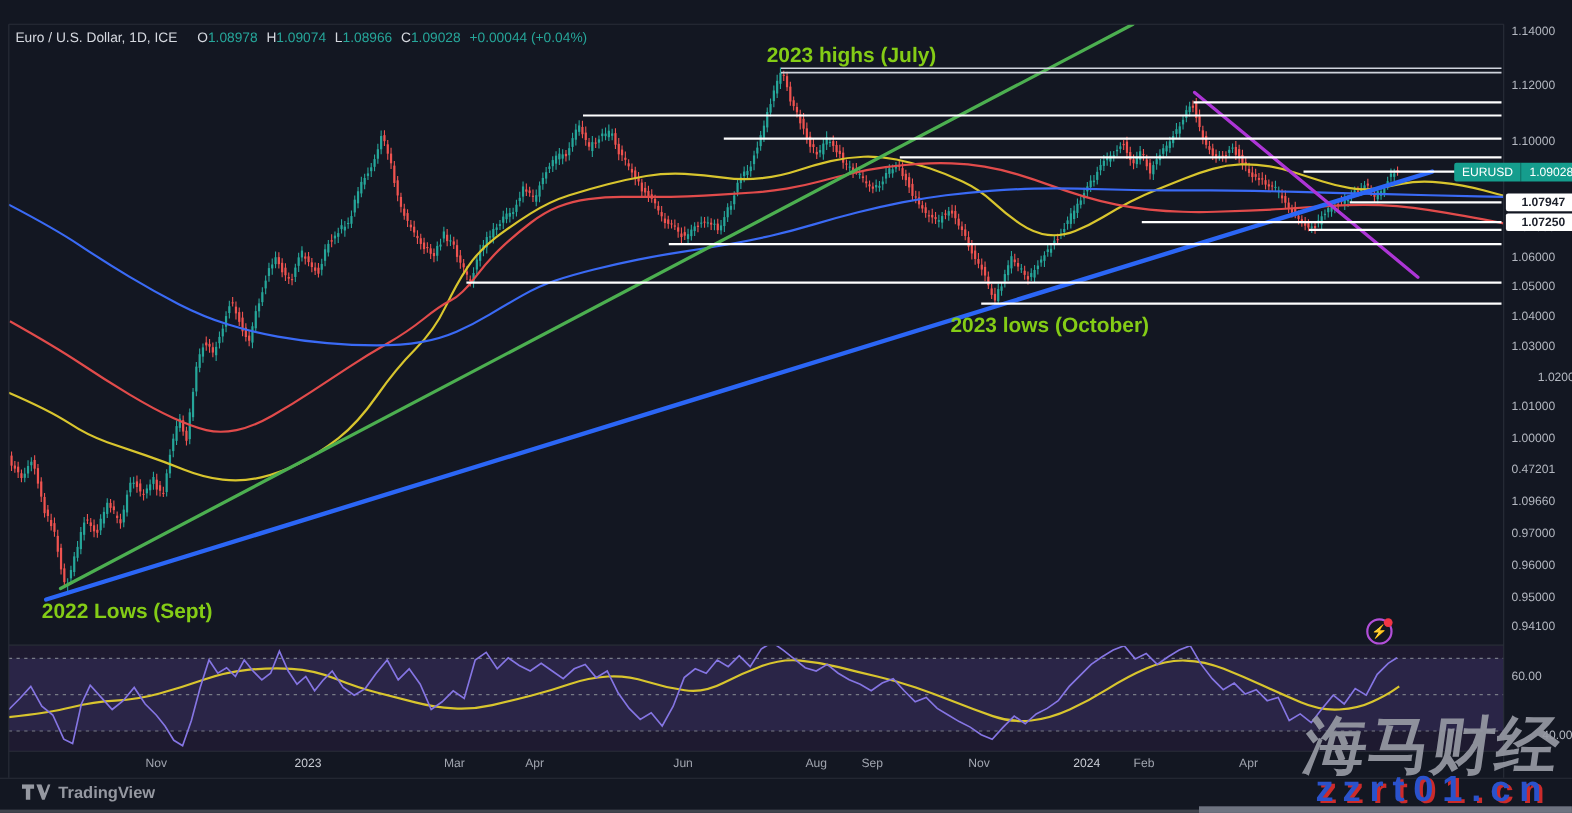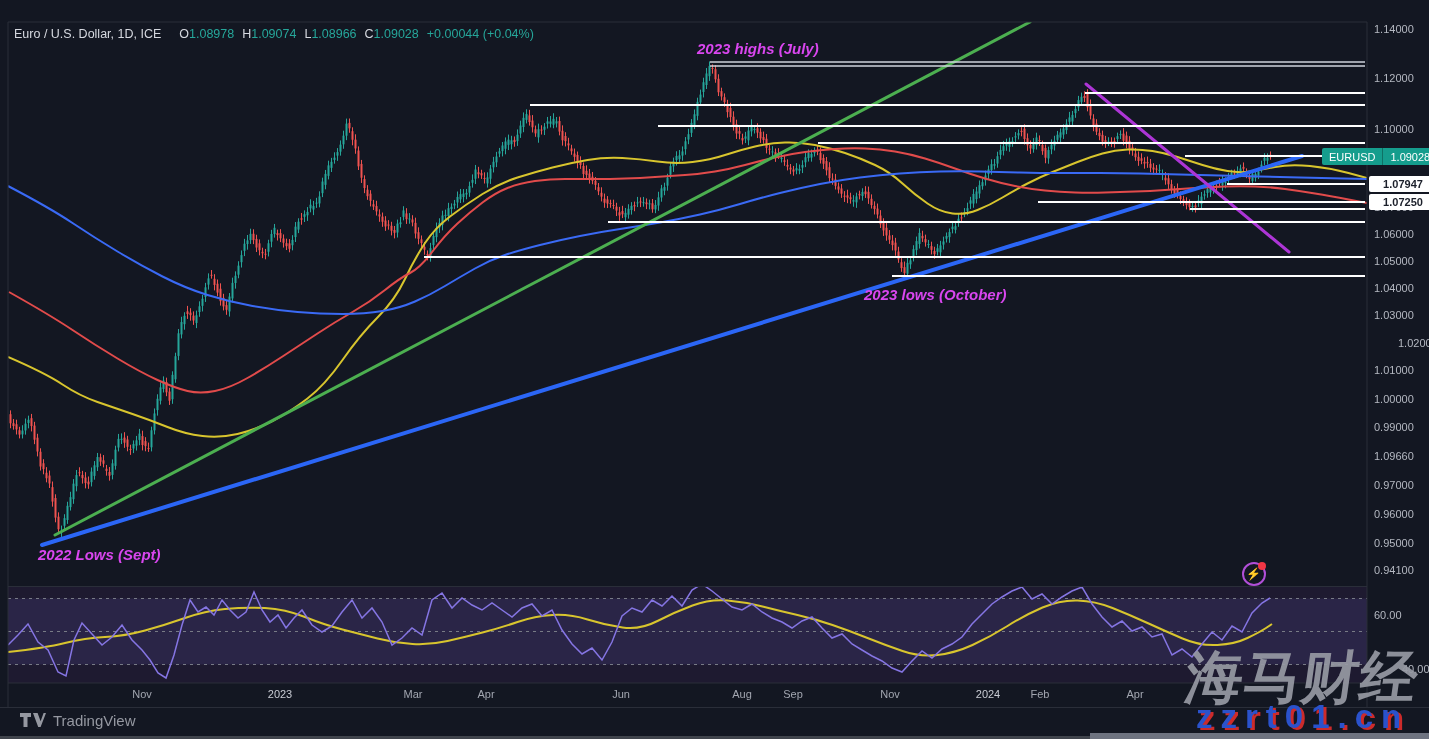--- a/index.html
+++ b/index.html
@@ -8,33 +8,33 @@
   #chart-svg{position:absolute;left:0;top:0;}
   .attr-bar{position:absolute;left:8px;top:4px;font-size:12.5px;font-weight:700;color:#e3e6ec;z-index:5;}
   .legend{position:absolute;left:14px;top:27px;font-size:12.5px;color:#d6d9e0;z-index:5;white-space:nowrap;}
   .legend .sym{margin-right:10px;}
   .legend .k{color:#d6d9e0;margin-left:8px;}
   .legend .v{color:#26a69a;}
   .legend .chg{color:#26a69a;margin-left:8px;}
   .axis-label{position:absolute;left:1374px;font-size:11px;color:#b4b8c1;z-index:1;}
   .x-label{position:absolute;top:688px;font-size:11px;color:#a2a6b0;transform:translateX(-50%);z-index:4;}
   .x-label.year{color:#c9ccd4;}
-  .anno{position:absolute;font-size:15px;font-weight:700;color:#d946ef;z-index:4;white-space:nowrap;font-style:italic;}
+  .anno{position:absolute;font-size:19px;font-weight:700;color:#84cc16;z-index:4;white-space:nowrap;}
   .price-badge{position:absolute;left:1322px;top:148px;height:17px;display:flex;align-items:stretch;
      background:#159d8d;border-radius:2px;color:#fff;font-size:11px;z-index:3;}
   .price-badge .bsym{padding:1px 7px 0 7px;display:flex;align-items:center;}
   .price-badge .bval{padding:1px 7px 0 7px;display:flex;align-items:center;border-left:1px solid rgba(0,0,0,.28);}
   .price-box{position:absolute;left:1369px;width:68px;height:16px;background:#fff;border-radius:2px;
      color:#1b1f2a;font-size:11px;font-weight:600;display:flex;align-items:center;justify-content:center;z-index:2;}
   .flash-icon{position:absolute;left:1242px;top:562px;width:24px;height:24px;border:2px solid #b14fd8;
      border-radius:50%;box-sizing:border-box;display:flex;align-items:center;justify-content:center;z-index:4;}
   .flash-icon .bolt{color:#b14fd8;font-size:12px;line-height:1;}
   .flash-icon .dot{position:absolute;right:-2px;top:-2px;width:8px;height:8px;border-radius:50%;background:#f23645;}
   .footer-logo{position:absolute;left:20px;top:712px;display:flex;align-items:center;gap:7px;z-index:4;}
-  .footer-logo .lg-text{font-size:15px;font-weight:400;color:#9598a1;}
+  .footer-logo .lg-text{font-size:15px;font-weight:700;color:#9598a1;}
   .wm{position:absolute;z-index:9;pointer-events:none;}
   .wm-cn{left:1186px;top:640px;font-size:57px;font-weight:900;color:#979aa4;opacity:.92;
      letter-spacing:1px;transform:skewX(-8deg);white-space:nowrap;}
   .wm-url{left:1196px;top:698px;font-size:33px;font-weight:900;color:#2a52cc;letter-spacing:8px;
      text-shadow:3px 2px 0 #cc2b2b;white-space:nowrap;}
   .strip-a{position:absolute;left:0;top:736px;width:1429px;height:3px;background:#4c5058;opacity:.8;z-index:8;}
   .strip-b{position:absolute;left:1090px;top:733px;width:339px;height:6px;background:#6e7380;z-index:8;}
 </style>
 </head>
 <body>
@@ -945,21 +945,21 @@
       <div class="axis-label" style="top: 22.5155px;">1.14000</div>
       <div class="axis-label" style="top: 72.4938px;">1.12000</div>
       <div class="axis-label" style="top: 123.373px;">1.10000</div>
       <div class="axis-label" style="top: 227.966px;">1.06000</div>
       <div class="axis-label" style="top: 254.731px;">1.05000</div>
       <div class="axis-label" style="top: 281.752px;">1.04000</div>
       <div class="axis-label" style="top: 309.035px;">1.03000</div>
       <div class="axis-label" style="top: 336.583px; margin-left: 24px;">1.02000</div>
       <div class="axis-label" style="top: 364.403px;">1.01000</div>
       <div class="axis-label" style="top: 392.5px;">1.00000</div>
-      <div class="axis-label" style="top: 420.879px;">0.99000</div>
+      <div class="axis-label" style="top: 420.879px;">0.47201</div>
       <div class="axis-label" style="top: 449.546px;">1.09660</div>
       <div class="axis-label" style="top: 478.508px;">0.97000</div>
       <div class="axis-label" style="top: 507.769px;">0.96000</div>
       <div class="axis-label" style="top: 537.337px;">0.95000</div>
       <div class="axis-label" style="top: 564.215px; text-align: center;">0.94100</div>
       <div class="axis-label" style="top: 608.5px;">60.00</div>
       <div class="axis-label" style="top: 663px; margin-left: 28px;">40.00</div>
     </div>
   <div id="bottom-axis">
       <div class="x-label" style="left: 142px;">Nov</div>

